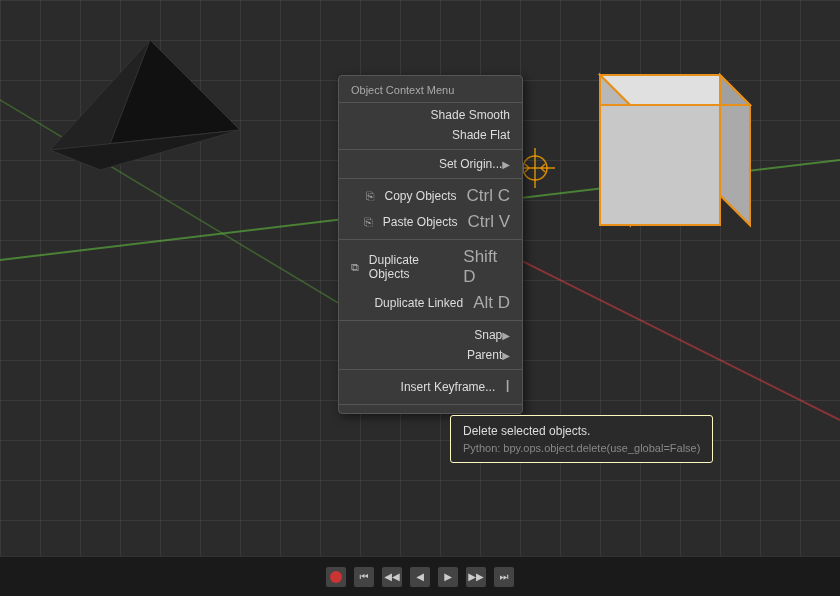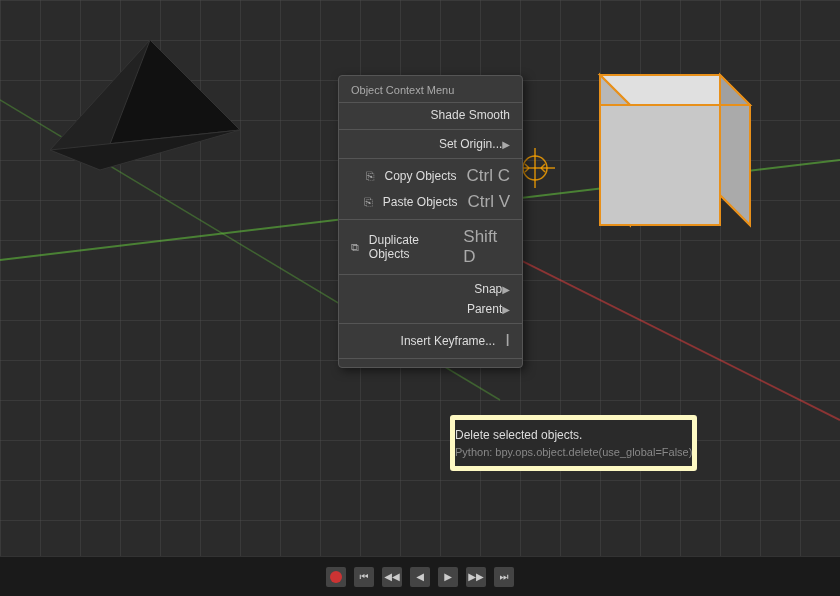--- a/index.html
+++ b/index.html
@@ -94,22 +94,22 @@
       padding: 3px 10px;
       color: #fff;
     }
 
     
     .tooltip-box {
       position: absolute;
       top: 415px;
       left: 450px;
       background: #2a2a2a;
-      border: 5px solid #fef9c3;
-      padding: 8px 0;
+      border: 1px solid #fef9c3;
+      padding: 8px 12px;
       border-radius: 3px;
       min-width: 200px;
       z-index: 200;
     }
     .tooltip-title {
       color: #ddd;
       font-size: 12px;
       margin-bottom: 4px;
     }
     .tooltip-python {
@@ -213,20 +213,23 @@
       <line x1="26" y1="20" x2="30" y2="24" stroke="rgba(255,165,0,0.8)" stroke-width="1.5"></line>
     </svg>
   </div>
 
   <div class="context-menu">
     <div class="menu-title">Object Context Menu</div>
 
     <div class="menu-item">
       <span>Shade Smooth</span>
     </div>
+    <div class="menu-item">
+      <span>Shade Flat</span>
+    </div>
 
     <div class="menu-separator"></div>
 
     <div class="menu-item">
       <span>Set Origin...</span>
       <span class="arrow">▶</span>
     </div>
 
     <div class="menu-separator"></div>
 
@@ -247,20 +250,24 @@
 
     <div class="menu-separator"></div>
 
     <div class="menu-item">
       <span style="display:flex;align-items:center;gap:4px;">
         <span class="icon">⧉</span>
         <span>Duplicate Objects</span>
       </span>
       <span class="shortcut">Shift D</span>
     </div>
+    <div class="menu-item">
+      <span>Duplicate Linked</span>
+      <span class="shortcut">Alt D</span>
+    </div>
 
     <div class="menu-separator"></div>
 
     <div class="menu-item">
       <span>Snap</span>
       <span class="arrow">▶</span>
     </div>
     <div class="menu-item">
       <span>Parent</span>
       <span class="arrow">▶</span>

